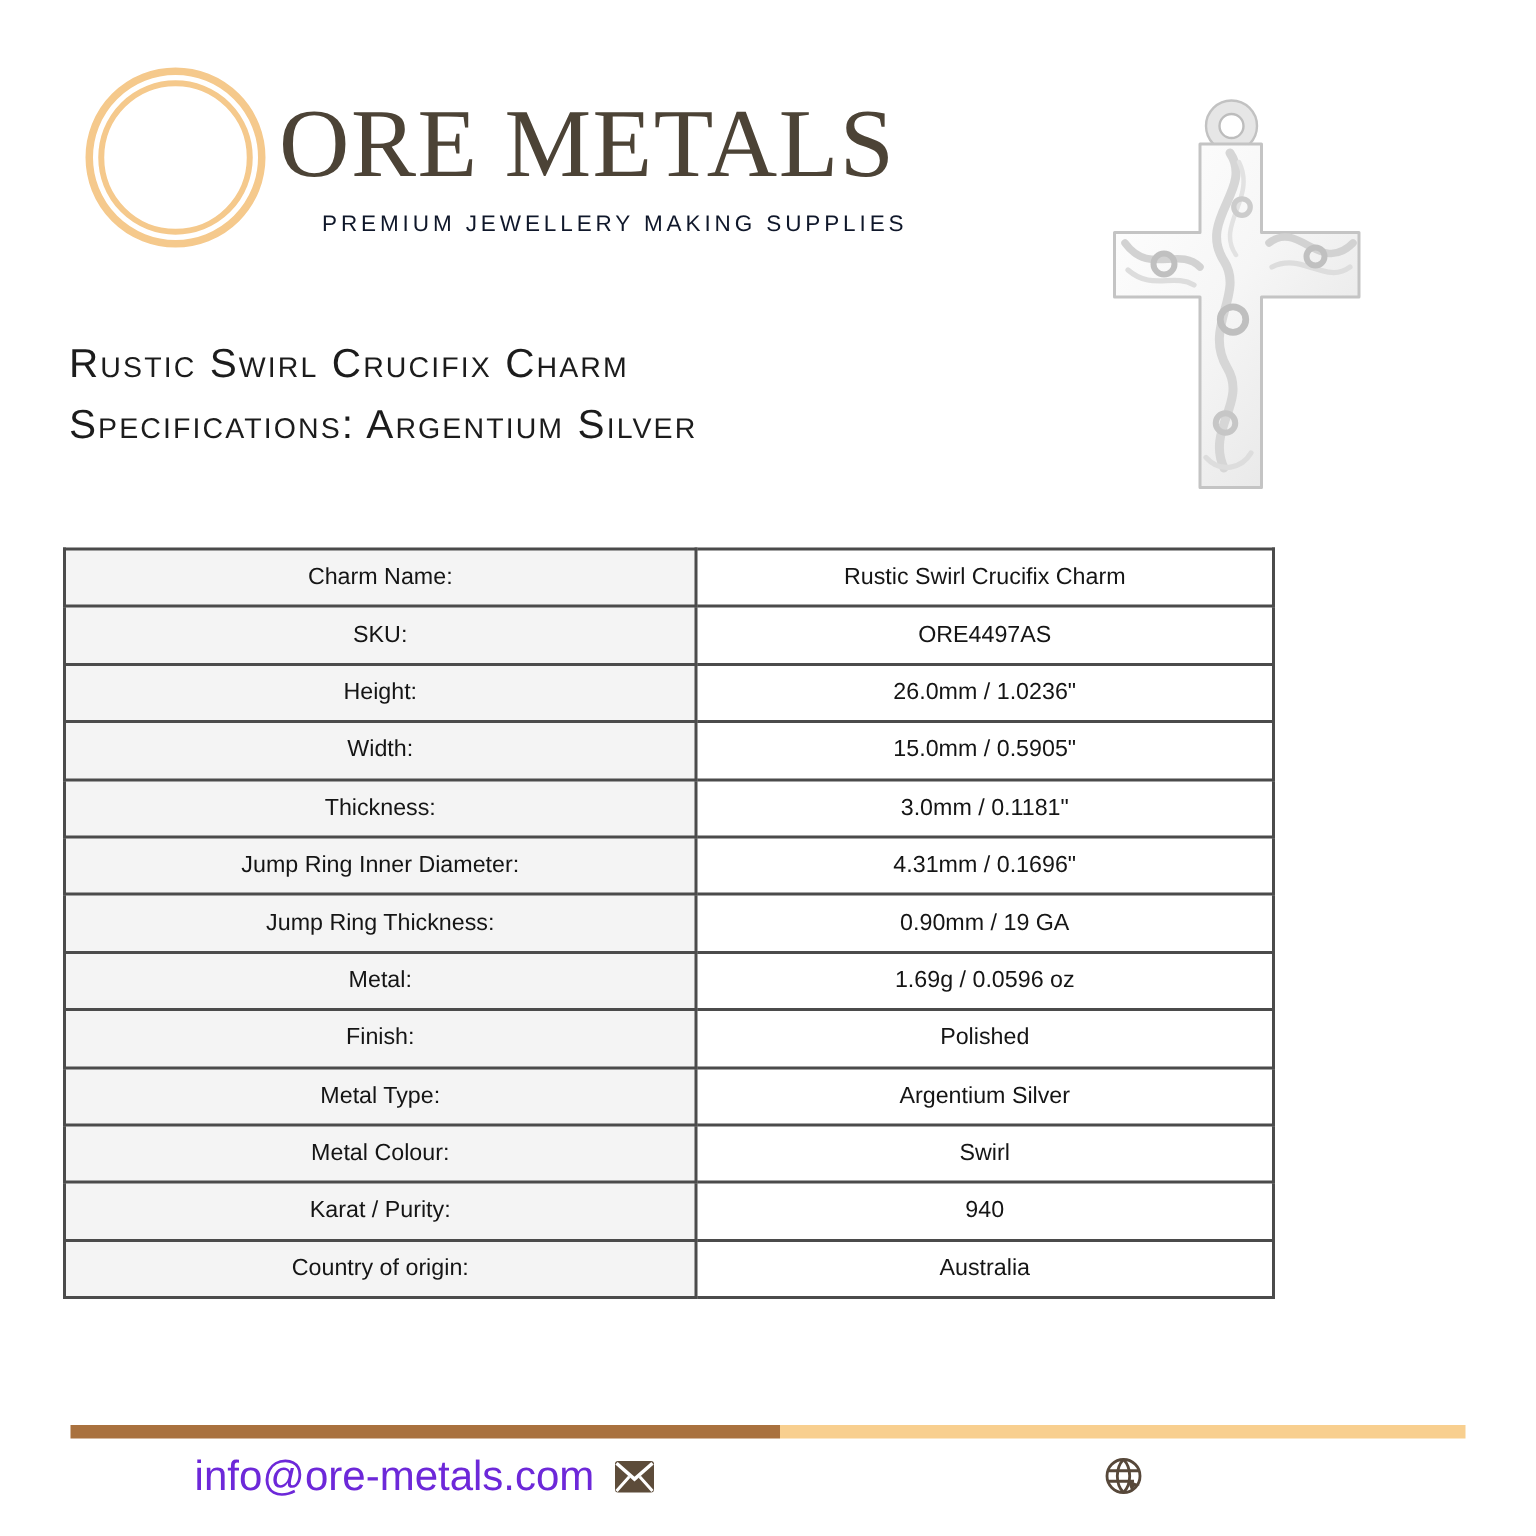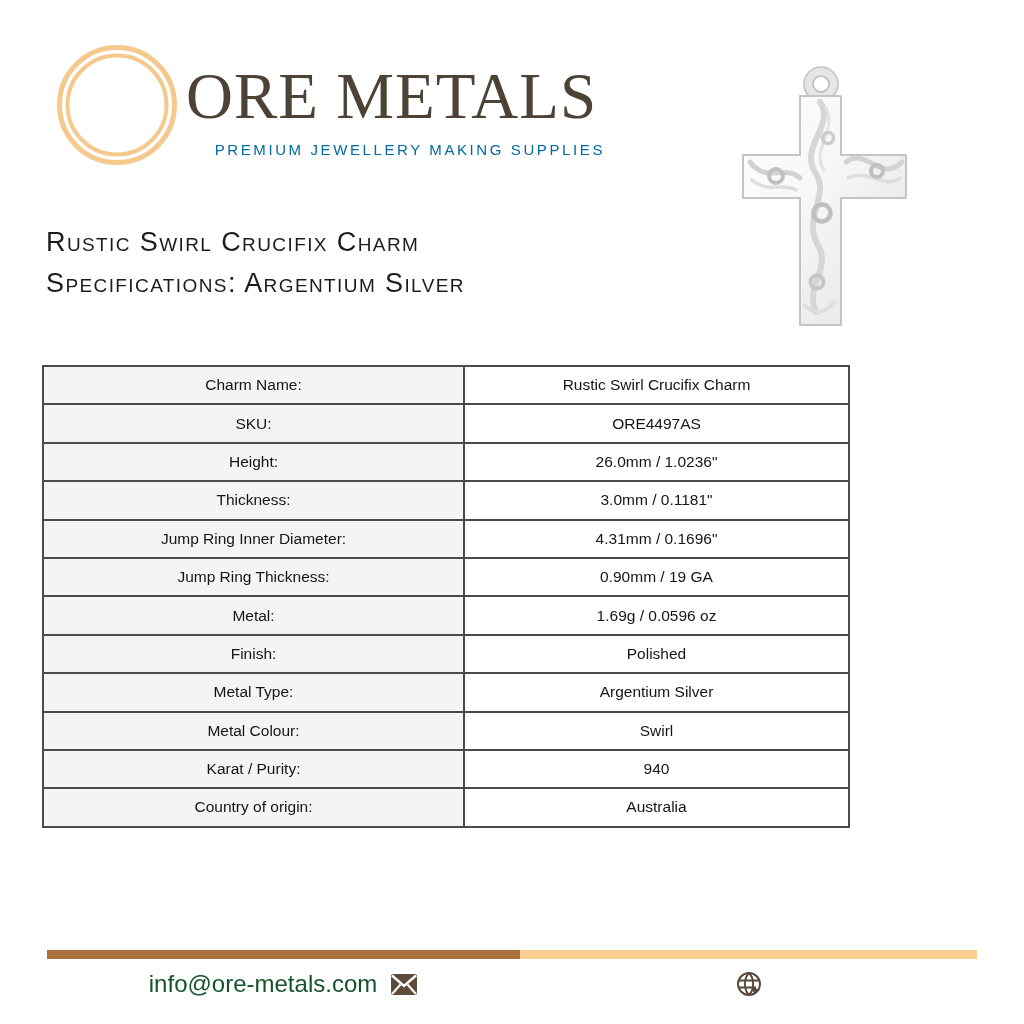--- a/index.html
+++ b/index.html
@@ -14,21 +14,21 @@
   .logo-ring { position:absolute; left:55px; top:43px; }
   .brand-name {
     position:absolute; left:186px; top:64px;
     font-family:"Liberation Serif", serif; font-weight:400;
     font-size:65px; line-height:1; letter-spacing:1px; color:#4C4336;
     white-space:nowrap;
   }
   .brand-tagline {
     position:absolute; left:205px; top:141px; width:400px;
     text-align:right; font-size:15px; letter-spacing:2.6px;
-    color:#0369a1; white-space:nowrap;
+    color:#0f172a; white-space:nowrap;
   }
 
   
   .charm-art { position:absolute; left:738px; top:50px; }
 
   
   .title {
     position:absolute; left:46px; top:222px;
     font-variant:small-caps; font-size:27px; line-height:41px;
     letter-spacing:1.4px; color:#1c1c1c;
@@ -45,21 +45,21 @@
     font-size:15.5px; color:#151515;
   }
   .spec-table td.label { background:#f4f4f4; width:50%; }
   .spec-table td.value { background:#ffffff; }
 
   
   .footer-bar { position:absolute; left:47px; top:950px; width:930px; height:9px; display:flex; }
   .footer-bar .seg-left  { width:473px; background:#A9713E; }
   .footer-bar .seg-right { flex:1; background:#F8CF8F; }
 
-  .contact { position:absolute; top:963px; height:42px; display:flex; align-items:center; justify-content:center; gap:13px; color:#14532d; font-size:24px; }
+  .contact { position:absolute; top:963px; height:42px; display:flex; align-items:center; justify-content:center; gap:13px; color:#6d28d9; font-size:28px; }
   .contact-left  { left:47px;  width:473px; }
   .contact-right { left:520px; width:457px; }
   .contact .txt { white-space:nowrap; cursor:pointer; }
   .icon { display:inline-flex; }
 </style>
 </head>
 <body>
 
 <div class="canvas">
 
@@ -120,20 +120,24 @@
         </tr>
         <tr>
           <td class="label">SKU:</td>
           <td class="value">ORE4497AS</td>
         </tr>
         <tr>
           <td class="label">Height:</td>
           <td class="value">26.0mm / 1.0236"</td>
         </tr>
         <tr>
+          <td class="label">Width:</td>
+          <td class="value">15.0mm / 0.5905"</td>
+        </tr>
+        <tr>
           <td class="label">Thickness:</td>
           <td class="value">3.0mm / 0.1181"</td>
         </tr>
         <tr>
           <td class="label">Jump Ring Inner Diameter:</td>
           <td class="value">4.31mm / 0.1696"</td>
         </tr>
         <tr>
           <td class="label">Jump Ring Thickness:</td>
           <td class="value">0.90mm / 19 GA</td>

